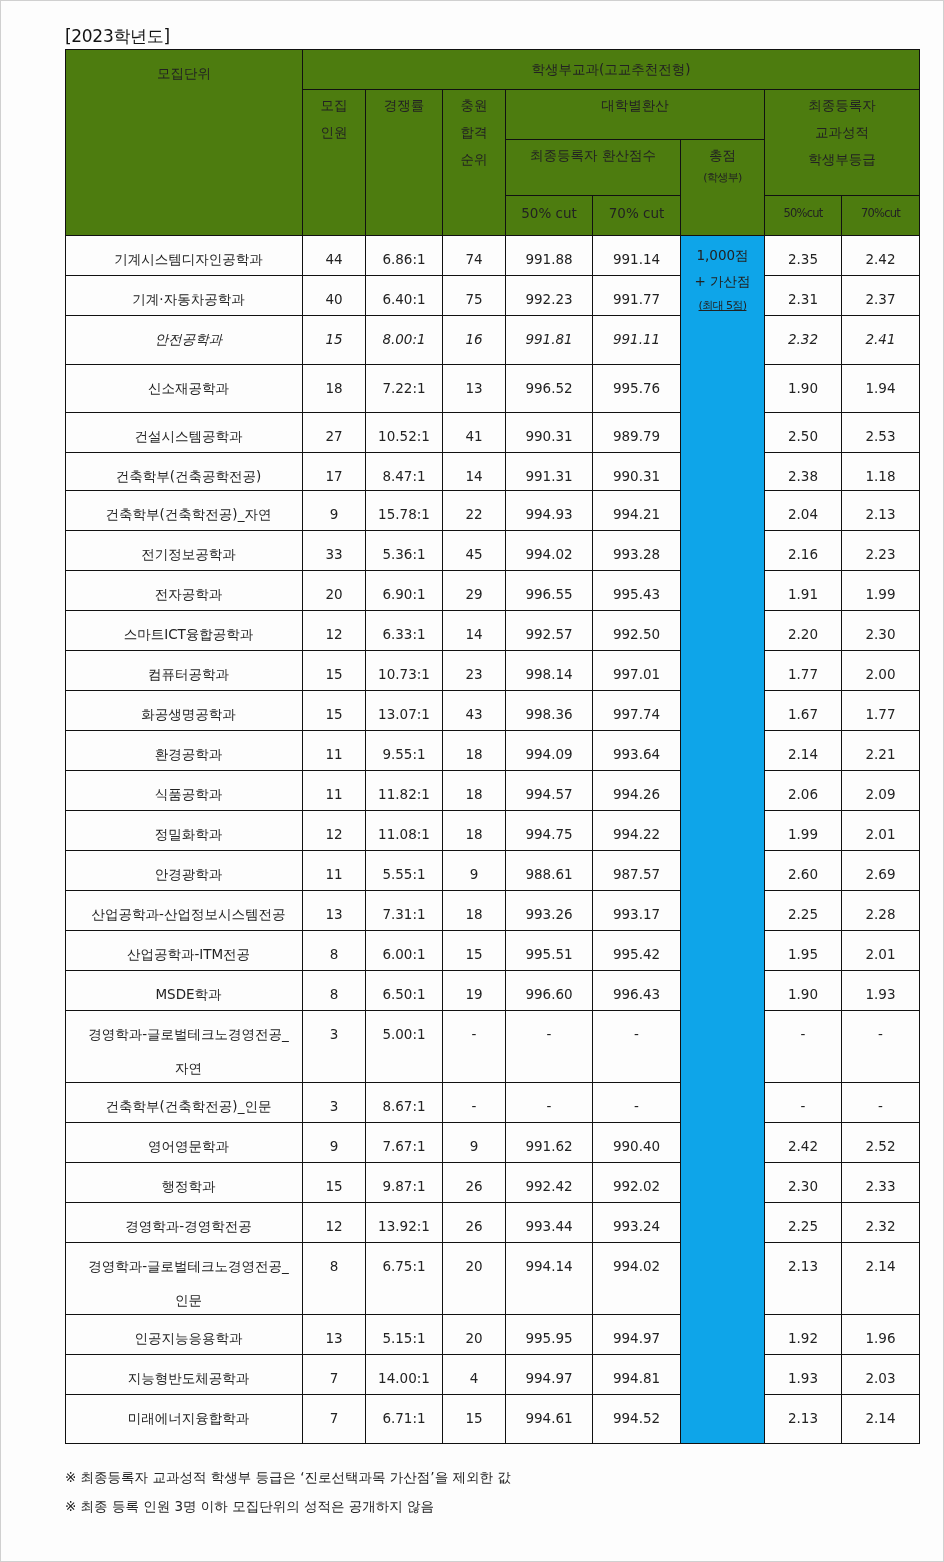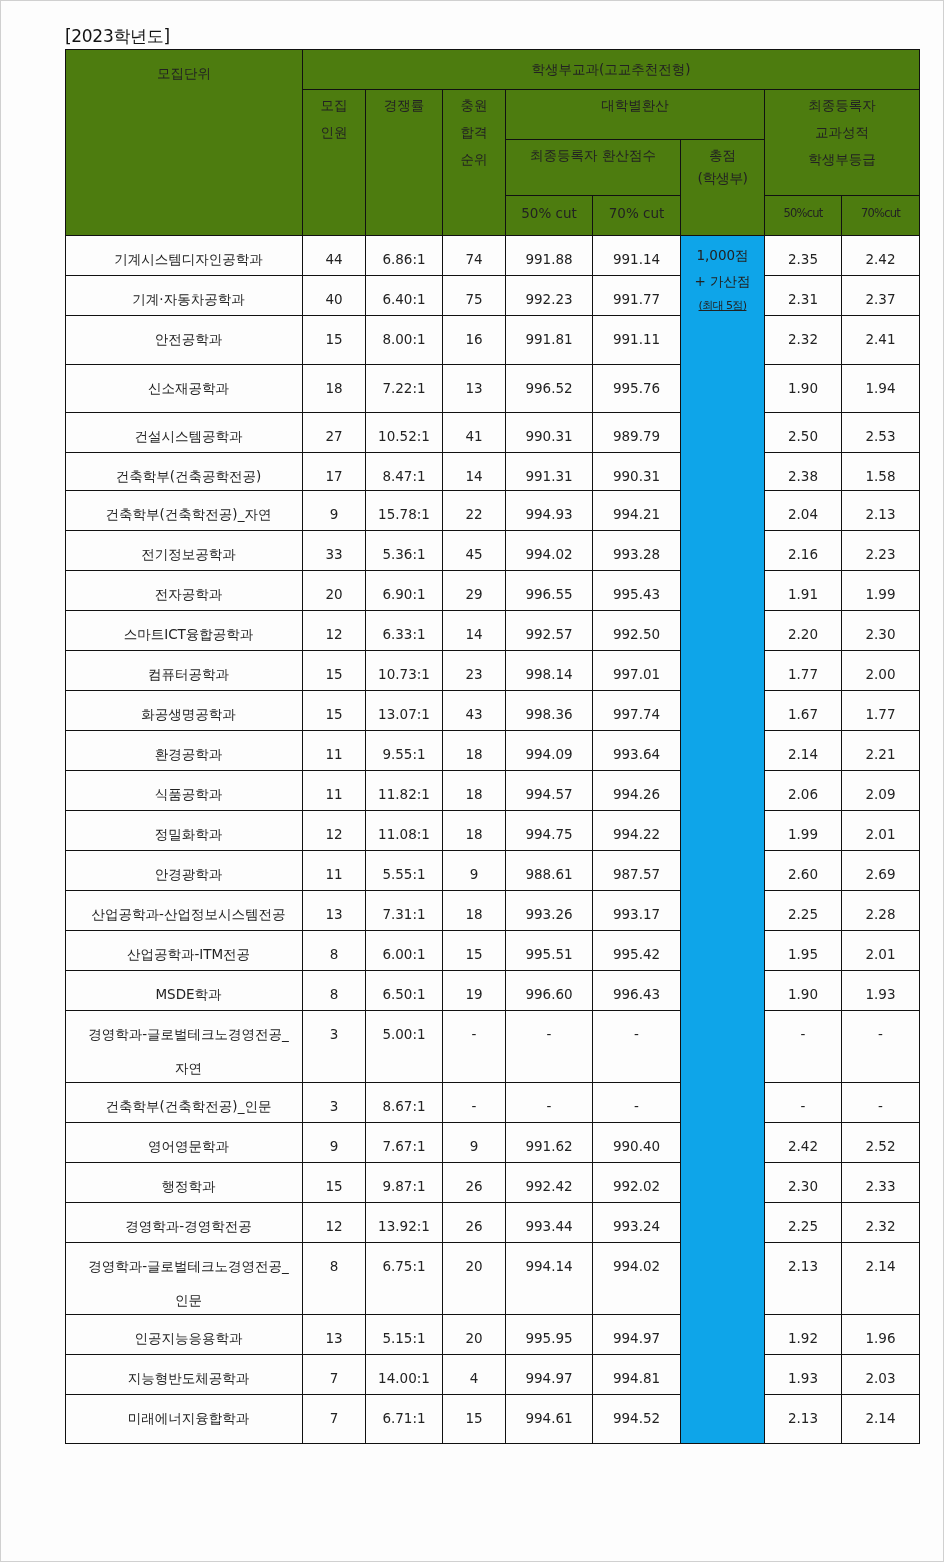--- a/index.html
+++ b/index.html
@@ -29,21 +29,21 @@
     border: 1.5px solid #111;
     padding: 0;
     font-weight: normal;
     text-align: center;
     vertical-align: top;
     overflow: hidden;
   }
   table.grid th { background: #4d7c0f; color: #222; }
   th .cell { padding-top: 10px; line-height: 27px; }
   th .cell.small { font-size: 11.5px; letter-spacing: -0.8px; line-height: 15px; padding-top: 10px; }
-  .sub { font-size: 14px; letter-spacing: -0.6px; }
+  .sub { font-size: 11px; letter-spacing: -0.6px; }
   td .cell { padding-top: 10px; line-height: 27px; }
   td.name { text-align: left; }
   td.name .cell { padding-left: 9px; }
   td.merged { background: #0ea5e9; }
   td.merged .line1 { padding-top: 8px; line-height: 22px; }
   td.merged .line2 { line-height: 30px; }
   td.merged .line3 { font-size: 11px; letter-spacing: -0.6px; line-height: 20px; text-decoration: underline; }
   .notes {
     position: absolute; left: 64px; top: 1462px;
     font-size: 13.5px; color: #222;
@@ -185,21 +185,21 @@
         <td>
           <div class="cell">991.77</div>
         </td>
         <td>
           <div class="cell">2.31</div>
         </td>
         <td>
           <div class="cell">2.37</div>
         </td>
       </tr>
-      <tr style="height: 49px;">
+      <tr style="height: 49px; font-style: italic;">
         <td class="name">
           <div class="cell">
             <div>안전공학과</div>
           </div>
         </td>
         <td>
           <div class="cell">15</div>
         </td>
         <td>
           <div class="cell">8.00:1</div>
@@ -294,21 +294,21 @@
         <td>
           <div class="cell">991.31</div>
         </td>
         <td>
           <div class="cell">990.31</div>
         </td>
         <td>
           <div class="cell">2.38</div>
         </td>
         <td>
-          <div class="cell">1.58</div>
+          <div class="cell">1.18</div>
         </td>
       </tr>
       <tr style="height: 40px;">
         <td class="name">
           <div class="cell">
             <div>건축학부(건축학전공)_자연</div>
           </div>
         </td>
         <td>
           <div class="cell">9</div>
@@ -919,13 +919,15 @@
           <div class="cell">2.13</div>
         </td>
         <td>
           <div class="cell">2.14</div>
         </td>
       </tr>
     </tbody>
 </table>
 
 <div class="notes">
+  <div>※ 최종등록자 교과성적 학생부 등급은 ‘진로선택과목 가산점’을 제외한 값</div>
+  <div>※ 최종 등록 인원 3명 이하 모집단위의 성적은 공개하지 않음</div>
 </div>
 
 </body></html>

